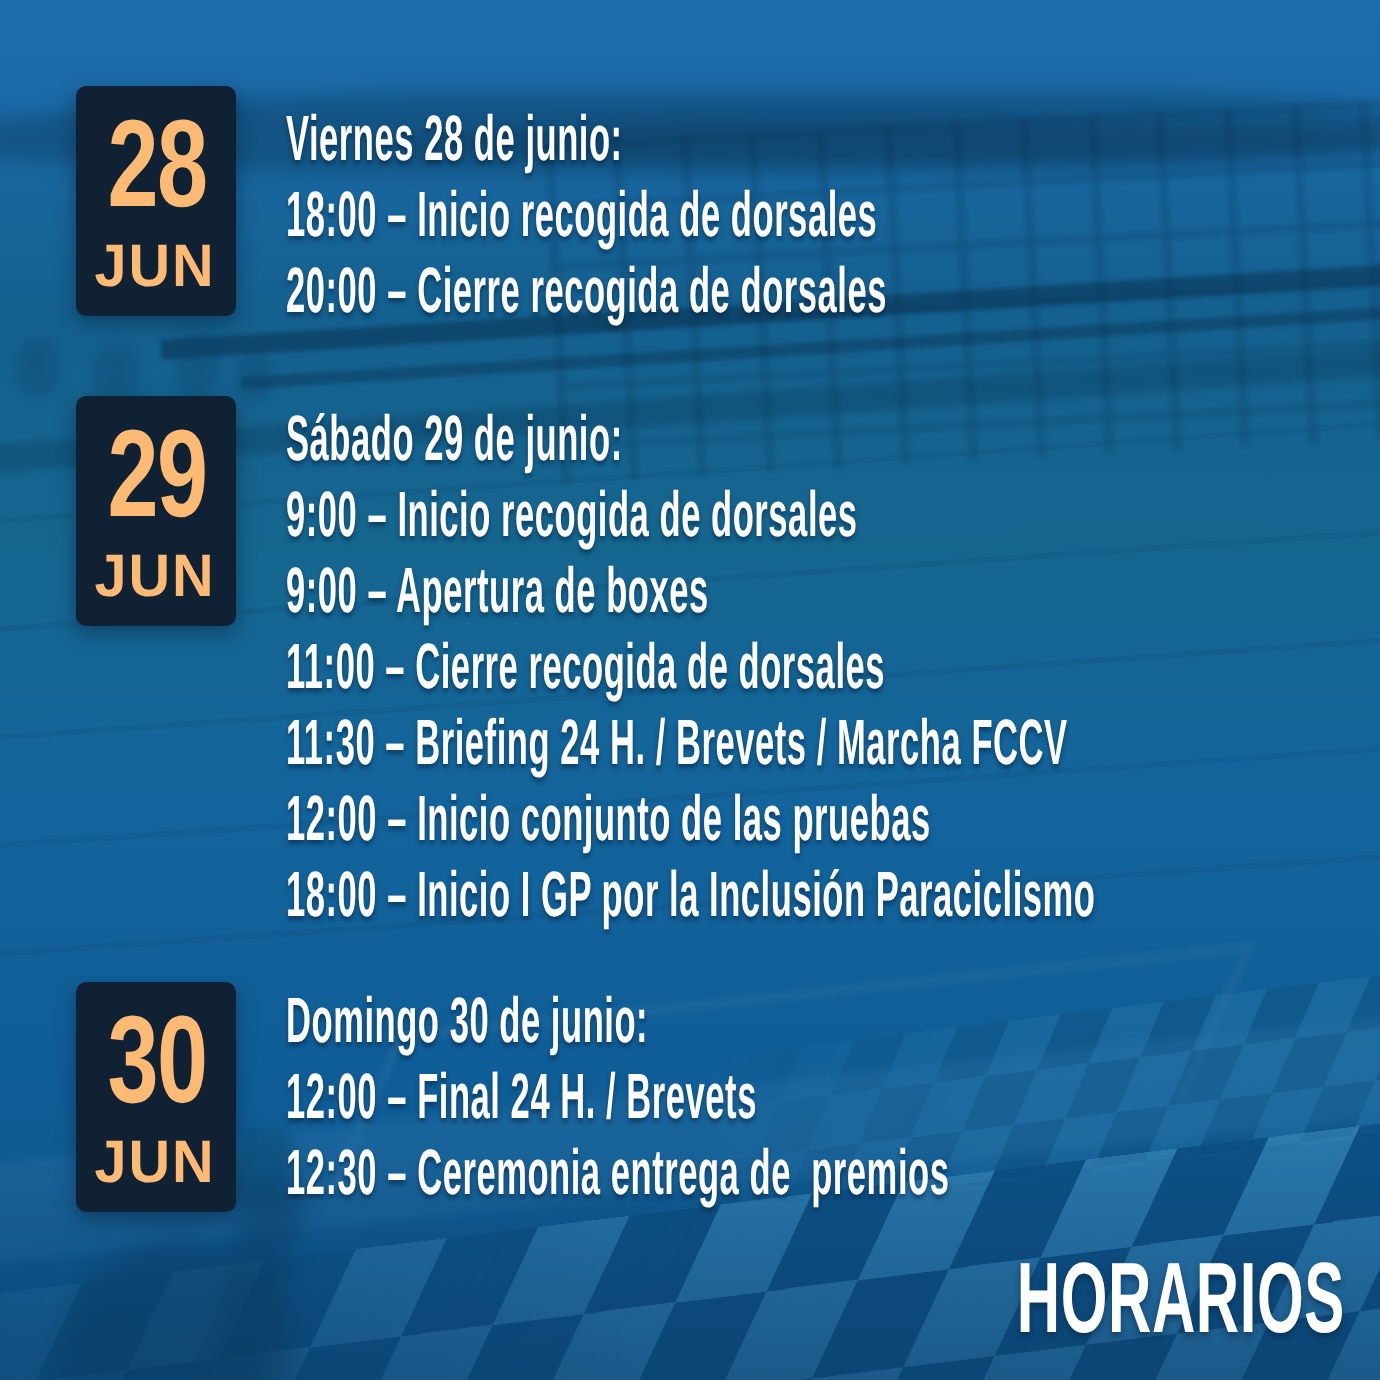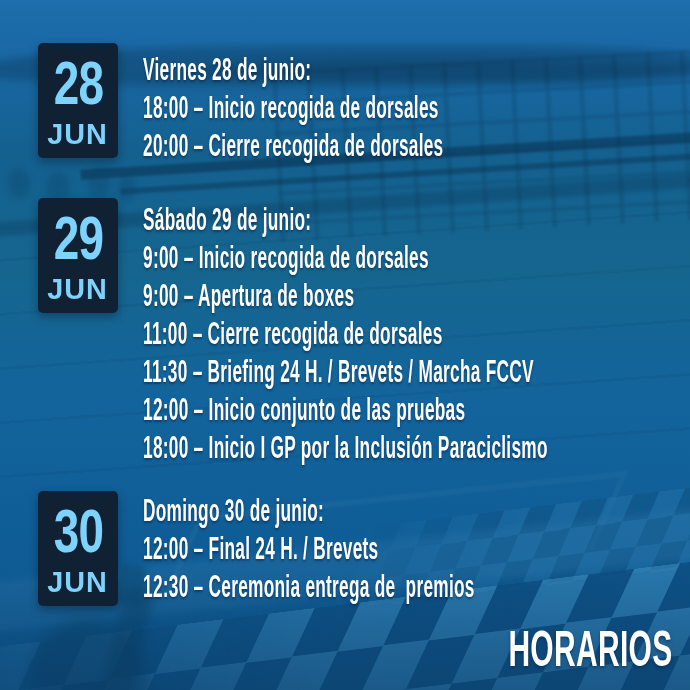--- a/index.html
+++ b/index.html
@@ -37,21 +37,21 @@
   .r3{top:166px;left:88px;width:22px;height:32px;}
   .r4{top:176px;left:118px;width:18px;height:24px;}
   .person-body{top:620px;left:28px;width:120px;height:120px;background:#0a4066;border-radius:50% 50% 20% 20%;filter:blur(7px);opacity:.55;}
   .person-arm{top:585px;left:112px;width:30px;height:120px;background:#0a4066;transform:rotate(14deg);border-radius:12px;filter:blur(5px);opacity:.5;}
   .person-hand{top:565px;left:118px;width:26px;height:40px;background:#0b4a74;border-radius:6px;transform:rotate(10deg);filter:blur(3px);opacity:.6;}
 
   
   .block{position:absolute;left:38px;display:flex;align-items:flex-start;}
   .badge{width:80px;height:115px;background:#102134;border-radius:5px;flex:none;
     display:flex;flex-direction:column;align-items:center;justify-content:center;
-    box-shadow:0 4px 10px rgba(4,22,42,.4);color:#7dd3fc;}
+    box-shadow:0 4px 10px rgba(4,22,42,.4);color:#fdba74;}
   .badge .day{font-size:62px;font-weight:700;line-height:1;transform:scaleX(.74);letter-spacing:-1px;}
   .badge .mon{font-size:30px;font-weight:700;line-height:1;margin-top:5px;letter-spacing:1px;transform:scaleX(.96);}
   .lines{margin-left:25px;}
   .line{font-size:32px;font-weight:700;color:#fff;line-height:38px;white-space:nowrap;}
   .line > span{display:inline-block;transform:scaleX(.54);transform-origin:0 50%;letter-spacing:.5px;white-space:pre;
     text-shadow:0 2px 3px rgba(4,30,58,.5);}
   .b1{top:43px;} .b1 .lines{margin-top:7px;}
   .b2{top:198px;} .b2 .lines{margin-top:2px;}
   .b3{top:491px;} .b3 .lines{margin-top:0;}
 

